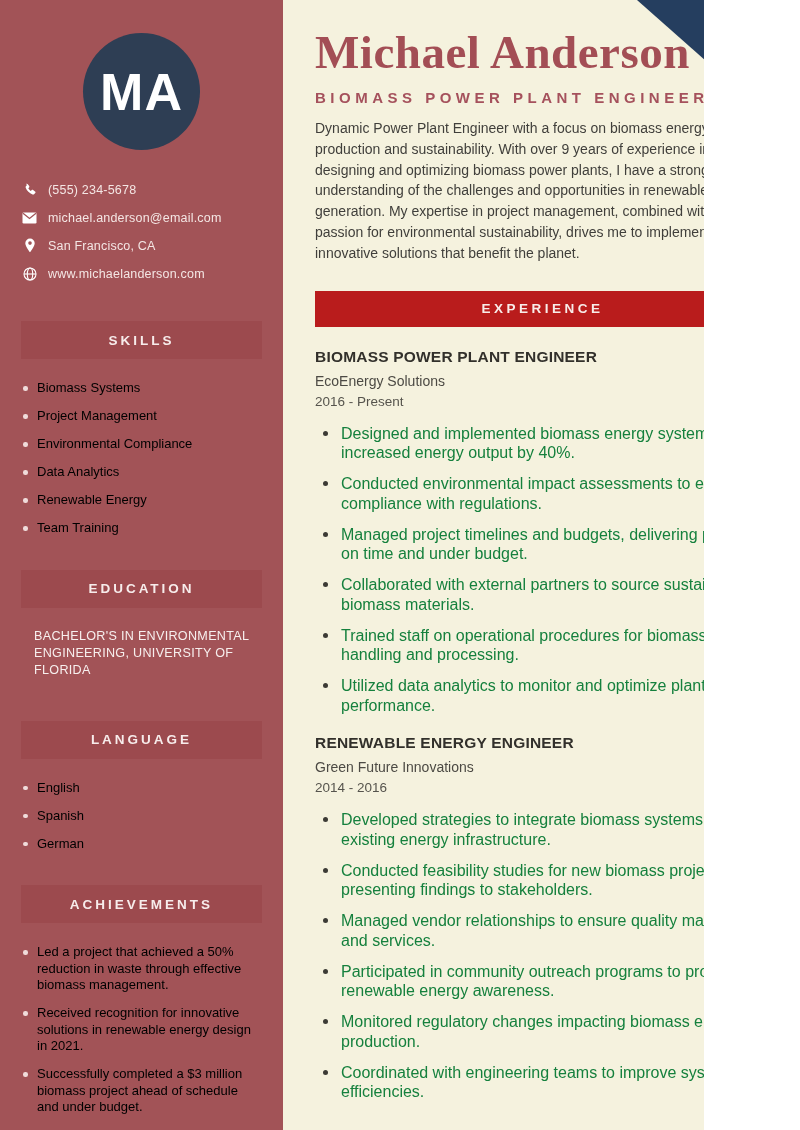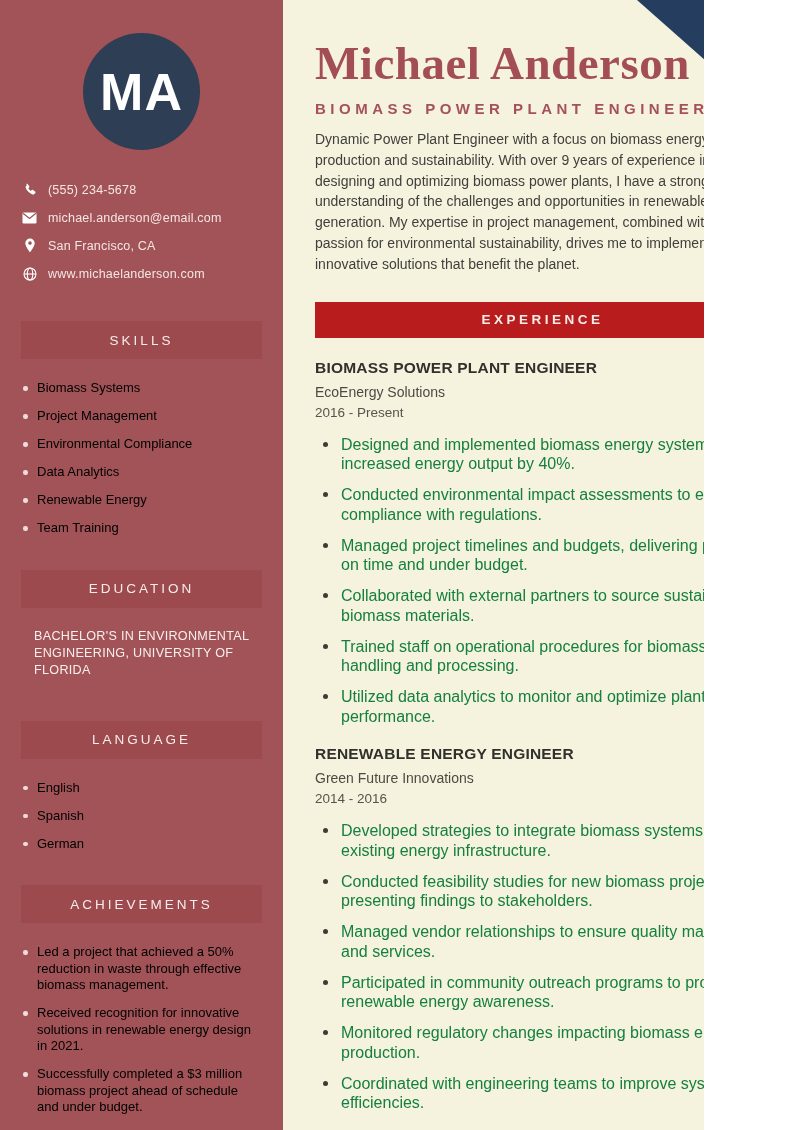--- a/index.html
+++ b/index.html
@@ -33,21 +33,21 @@
   .contact-row { display: flex; align-items: center; gap: 11px; margin-bottom: 13px; text-align: center; }
   .contact-row .cicon { width: 15px; height: 15px; flex: 0 0 15px; display: flex; align-items: center; justify-content: center; }
   .contact-row .ctext { font-size: 12.5px; color: #f4e6e4; letter-spacing: 0.2px; }
 
   .side-bar-header {
     margin: 0 21px;
     height: 38px;
     background: #9c4a4e;
     display: flex; align-items: center; justify-content: center;
     color: #f7eceb;
-    font-size: 13.5px; font-weight: 400; letter-spacing: 3px;
+    font-size: 13.5px; font-weight: 700; letter-spacing: 3px;
   }
   .mt-skills { margin-top: 40px; }
   .mt-education { margin-top: 33px; }
   .mt-language { margin-top: 42px; }
   .mt-achievements { margin-top: 33px; }
 
   ul.side-list { list-style: none; margin-top: 21px; padding: 0 20px 0 22px; }
   ul.side-list li {
     position: relative;
     padding-left: 15px;
@@ -77,21 +77,21 @@
     background: #f5f2de;
     padding: 28px 33px 0 32px;
   }
   .corner-triangle {
     position: absolute; top: 0; right: 0;
     width: 166px; height: 147px;
     background: #253e5f;
     clip-path: polygon(0 0, 100% 0, 100% 100%);
   }
   .name {
-    margin-top: 12px;
+    margin-top: 1px;
     font-family: "Liberation Serif", serif;
     font-size: 47px; font-weight: 700;
     color: #a34e55;
     letter-spacing: 0.5px;
     line-height: 1;
   }
   .role {
     margin-top: 13px;
     font-size: 15px; font-weight: 700;
     letter-spacing: 4.5px;

